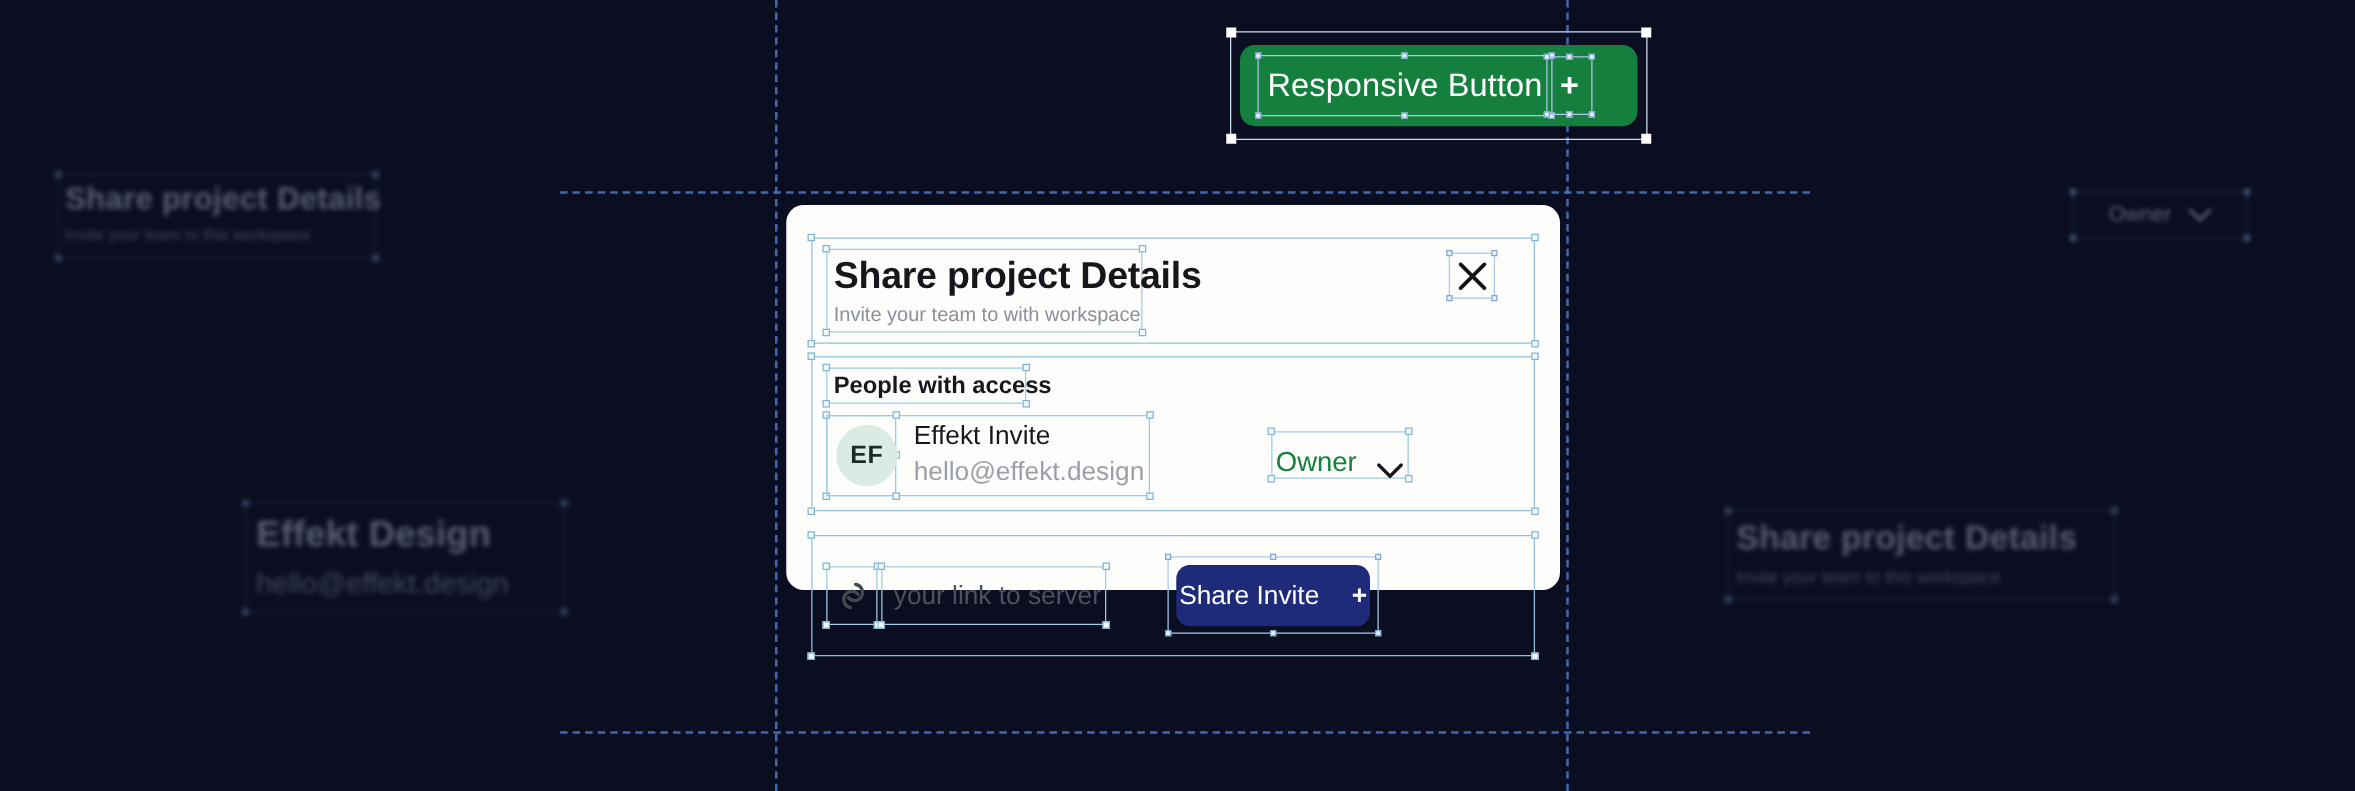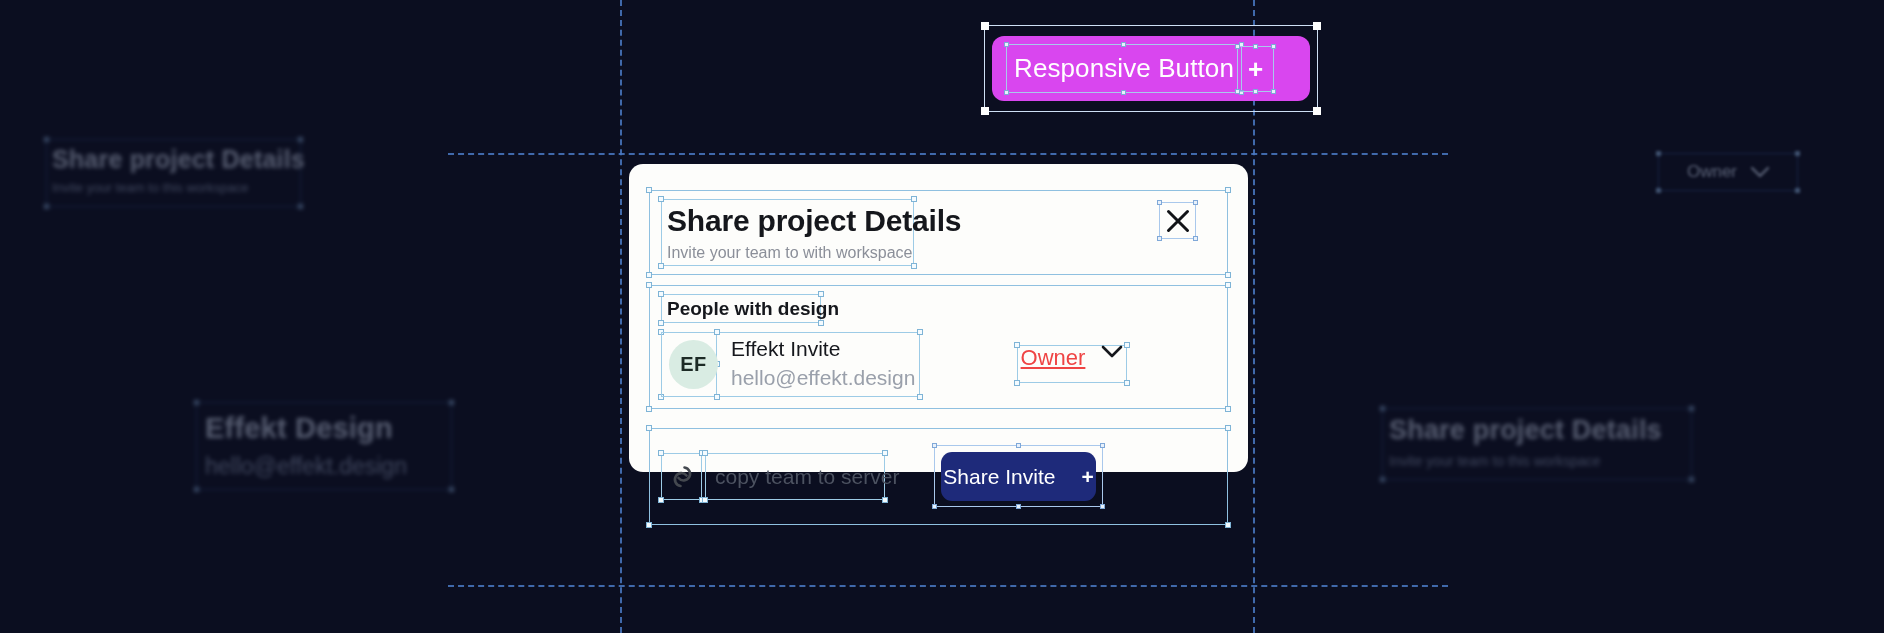--- a/index.html
+++ b/index.html
@@ -72,21 +72,21 @@
     justify-content: center;
     gap: 14px;
     color: #b9c6de;
   }
 
   
   .resp-wrap { position: absolute; }
   .resp-btn {
     position: absolute;
     inset: 0;
-    background: #d946ef;
+    background: #15803d;
     border-radius: 12px;
     display: flex;
     align-items: center;
     padding: 0 22px;
     gap: 14px;
   }
   .resp-label {
     color: #ffffff;
     font-size: 26px;
     letter-spacing: .1px;
@@ -187,27 +187,26 @@
   .person-mail {
     position: absolute;
     color: #9aa0ab;
     font-size: 21px;
     white-space: nowrap;
   }
 
   .role-sel {
     position: absolute;
     display: flex;
-    align-items: flex-start;
+    align-items: flex-end;
     justify-content: center;
     gap: 16px;
-    color: #ef4444;
+    color: #15803d;
     font-size: 22px;
     background: transparent;
-    text-decoration: underline;
   }
 
   .copy-text {
     position: absolute;
     color: #4c5260;
     font-size: 21px;
     white-space: nowrap;
   }
 
   .send-btn {
@@ -345,21 +344,21 @@
       <div class="hdot" style="left:-4px; bottom:-4px;"></div>
       <div class="hdot" style="right:-4px; bottom:-4px;"></div>
     </div>
 
     <div class="sel-blue2" style="left:32px; top:130px; width:160px; height:29px;">
       <div class="hdot" style="left:-4px; top:-4px;"></div>
       <div class="hdot" style="right:-4px; top:-4px;"></div>
       <div class="hdot" style="left:-4px; bottom:-4px;"></div>
       <div class="hdot" style="right:-4px; bottom:-4px;"></div>
     </div>
-    <div class="m-section-label" style="left:38px; top:134px;">People with design</div>
+    <div class="m-section-label" style="left:38px; top:134px;">People with access</div>
 
     <div class="sel-blue2" style="left:32px; top:168px; width:259px; height:65px;">
       <div class="hdot" style="left:-4px; top:-4px;"></div>
       <div class="hdot" style="right:-4px; top:-4px;"></div>
       <div class="hdot" style="left:-4px; bottom:-4px;"></div>
       <div class="hdot" style="right:-4px; bottom:-4px;"></div>
     </div>
     <div class="sel-blue2" style="left:32px; top:168px; width:56px; height:65px;">
       <div class="hdot" style="right:-4px; top:-4px;"></div>
       <div class="hdot" style="right:-4px; bottom:-4px;"></div>
@@ -407,21 +406,21 @@
         <path d="M11.5 24 a6.5 6.5 0 1 1 6 -10.5" fill="none" stroke="#44484f" stroke-width="2.6" stroke-linecap="round"></path>
       </svg>
     </div>
 
     <div class="sel-blue2" style="left:76px; top:289px; width:180px; height:47px;">
       <div class="hdot" style="left:-4px; top:-4px;"></div>
       <div class="hdot" style="right:-4px; top:-4px;"></div>
       <div class="hdot" style="left:-4px; bottom:-4px;"></div>
       <div class="hdot" style="right:-4px; bottom:-4px;"></div>
     </div>
-    <div class="copy-text" style="left:86px; top:301px;">copy team to server</div>
+    <div class="copy-text" style="left:86px; top:301px;">your link to server</div>
 
     <div class="sel-lt" style="left:305px; top:281px; width:169px; height:62px;">
       <div class="dot d-tl"></div>
       <div class="dot d-tr"></div>
       <div class="dot d-bl"></div>
       <div class="dot d-br"></div>
       <div class="dot d-tc"></div>
       <div class="dot d-bc"></div>
     </div>
     <div class="send-btn" style="left:312px; top:288px; width:155px; height:49px;">

